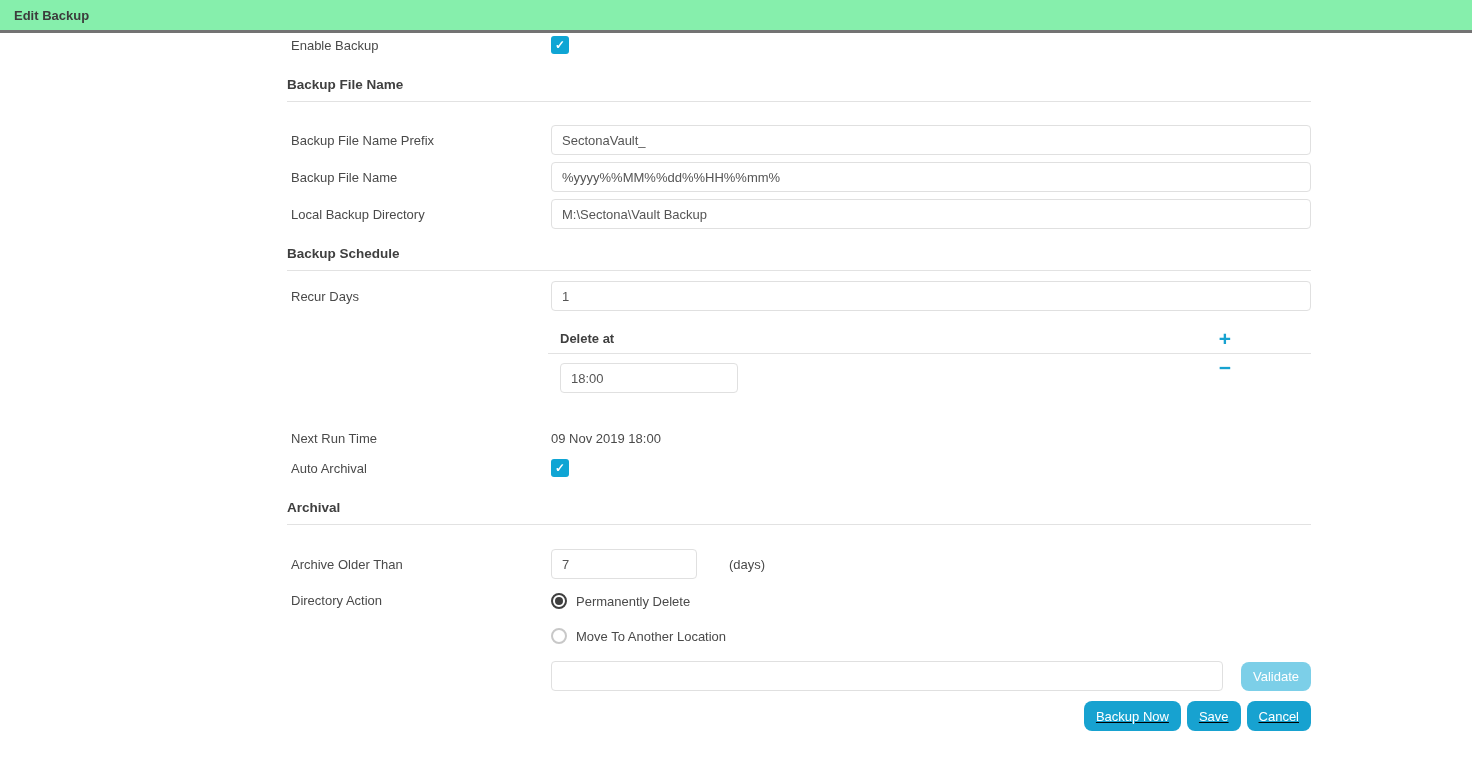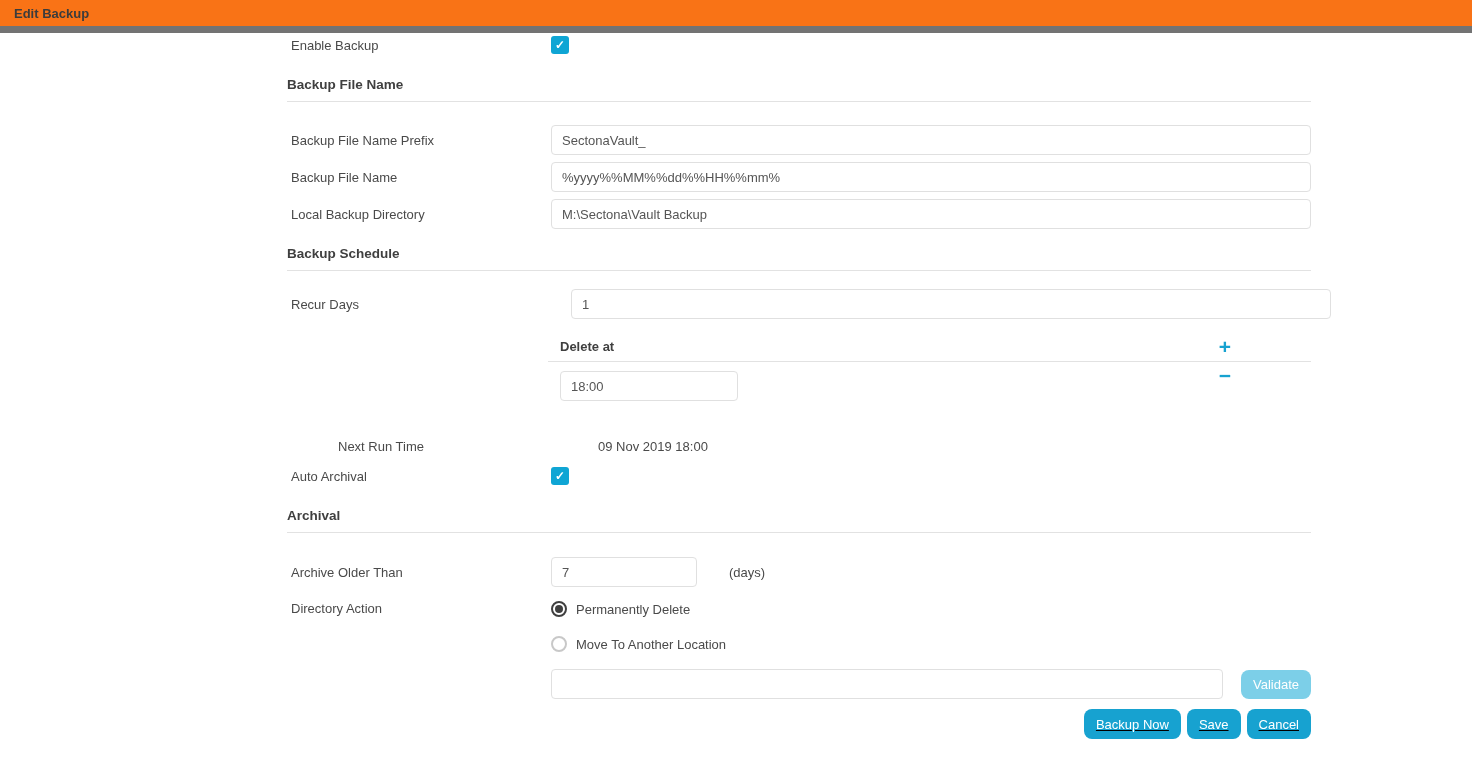--- a/index.html
+++ b/index.html
@@ -1,18 +1,18 @@
 <!DOCTYPE html>
 <html><head>
 <meta charset="utf-8">
 <style>
   * { margin:0; padding:0; box-sizing:border-box; }
   html,body { width:1472px; height:782px; background:#fff;
     font-family:"Liberation Sans", sans-serif; overflow:hidden; }
-  .topbar { height:33px; background:#f97316; border-bottom:7px solid #737373;
+  .topbar { height:33px; background:#86efac; border-bottom:3px solid #737373;
     display:flex; align-items:center; padding-left:14px; }
   .topbar-title { font-size:13px; font-weight:bold; color:#3c3c3c; }
   .content { margin-left:287px; width:1024px; }
 
   .row { display:flex; align-items:center; }
   .label-col { width:264px; padding-left:4px; font-size:13px; color:#4a4a4a; flex:none; }
   .control-col { width:760px; flex:none; display:flex; align-items:center; position:relative; }
 
   .section { margin-top:20px; }
   .section-title { font-size:13.5px; font-weight:bold; color:#3f3f3f; padding-left:0; }
@@ -102,21 +102,21 @@
     <div class="control-col">
       <input type="text" class="full-input" value="M:\Sectona\Vault Backup" style="">
     </div>
   </div>
 
   <div class="section" style="margin-top:17px;">
     <div class="section-title">Backup Schedule</div>
     <div class="divider"></div>
   </div>
 
-  <div class="row" style="margin-top:18px;gap:20px;">
+  <div class="row" style="margin-top:10px;">
     <div class="label-col">Recur Days</div>
     <div class="control-col">
       <input type="text" class="full-input" value="1" style="">
     </div>
   </div>
 
   <div class="row" style="margin-top:12px; align-items:flex-start;">
     <div class="label-col"></div>
     <div class="control-col subpanel">
       <div class="subhead">
@@ -124,21 +124,21 @@
         <span class="icon-btn">+</span>
       </div>
       <div class="subdivider"></div>
       <div class="subrow">
         <input type="text" class="time-input" value="18:00" style="">
         <span class="icon-btn minus-btn">−</span>
       </div>
     </div>
   </div>
 
-  <div class="row" style="margin-top:33px; height:24px;margin-left:47px;">
+  <div class="row" style="margin-top:33px; height:24px;">
     <div class="label-col">Next Run Time</div>
     <div class="control-col">
       <span class="static-value">09 Nov 2019 18:00</span>
     </div>
   </div>
 
   <div class="row" style="margin-top:6px; height:24px;">
     <div class="label-col">Auto Archival</div>
     <div class="control-col">
       <div class="checkbox">

